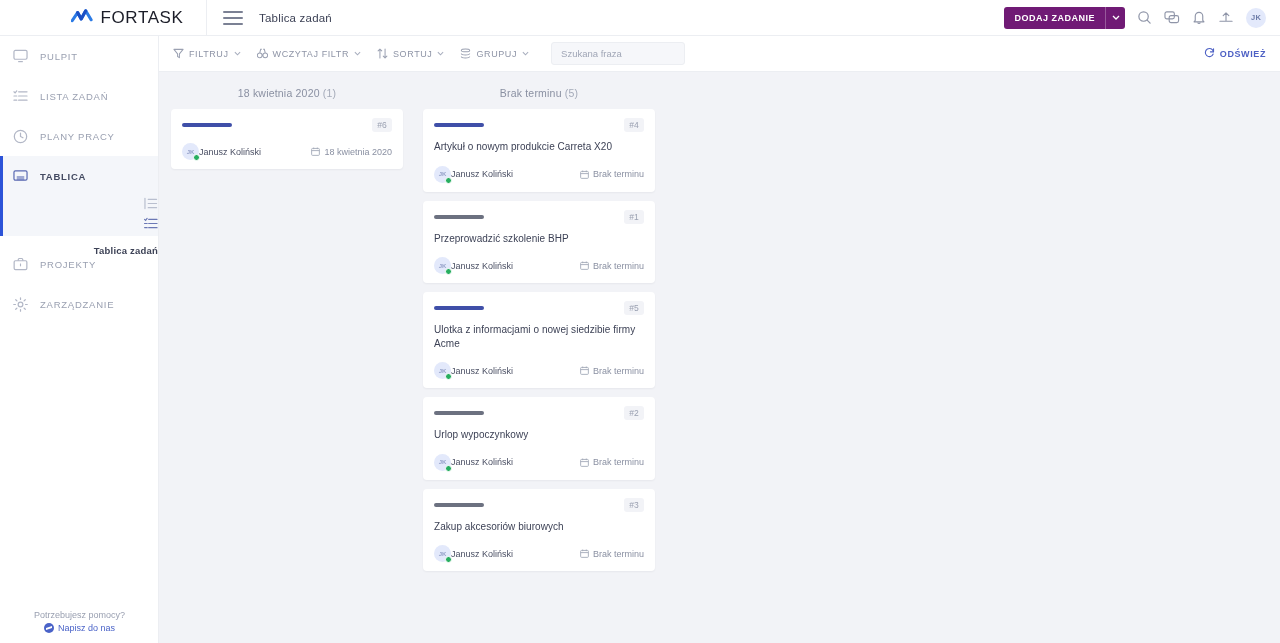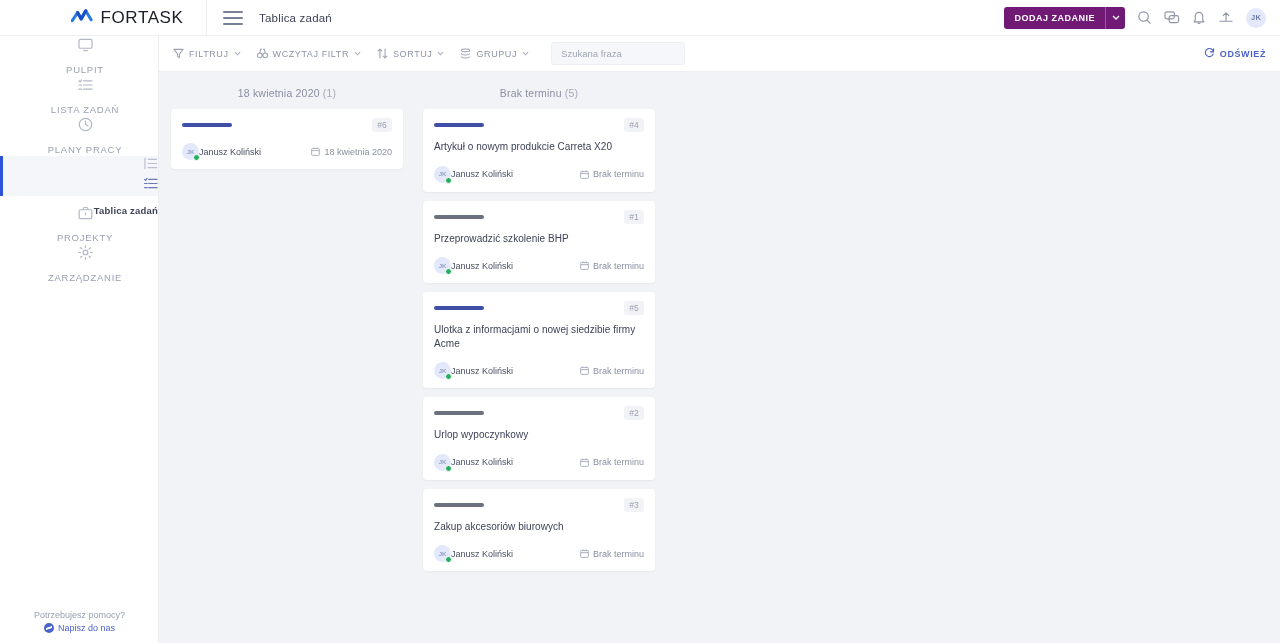--- a/index.html
+++ b/index.html
@@ -57,21 +57,21 @@
     letter-spacing: .3px;
   }
 
   
   .sidebar {
     position: absolute; top: 36px; left: 0; width: 159px; height: 607px;
     background: #ffffff; border-right: 1px solid #eceef2;
   }
   .side-item {
     display: flex; align-items: center; height: 40px; padding-left: 12px;
-    gap: 11px; cursor: pointer; position: relative; flex-direction: column;
+    gap: 11px; cursor: pointer; position: relative;
   }
   .side-item .side-icon { width: 17px; height: 17px; flex: none; color: #b2b7c6; display:flex;align-items:center;justify-content:center; }
   .side-label {
     font-size: 9.5px; letter-spacing: .75px; color: #9aa0b1; text-transform: uppercase;
   }
   .side-group-active { background: #f4f6fa; }
   .side-group-active::before {
     content: ""; position: absolute; left: 0; top: 0; bottom: 0; width: 3px;
     background: #2c53d8;
   }
@@ -263,20 +263,29 @@
   <div class="side-item">
     <span class="side-icon">
       <svg width="15" height="15" viewBox="0 0 16 16">
           <circle cx="8" cy="8" r="6.6" fill="none" stroke="currentColor" stroke-width="1.3"></circle>
           <path d="M8 4.3 V8 L10.6 9.4" fill="none" stroke="currentColor" stroke-width="1.3" stroke-linecap="round"></path>
         </svg>
     </span>
     <span class="side-label">PLANY PRACY</span>
   </div>
 
+  <div class="side-item side-group-active">
+    <span class="side-icon">
+      <svg width="15" height="14" viewBox="0 0 16 15">
+          <rect x="1" y="2" width="14" height="10" rx="1.5" fill="none" stroke="currentColor" stroke-width="1.3"></rect>
+          <rect x="4" y="7.5" width="8" height="4.5" fill="currentColor" opacity=".55"></rect>
+        </svg>
+    </span>
+    <span class="side-label">TABLICA</span>
+  </div>
 
   <div class="side-sub">
     <span class="side-icon">
       <svg width="14" height="13" viewBox="0 0 15 14">
           <path d="M1 1.5 V12.5" stroke="currentColor" stroke-width="1.3" stroke-linecap="round"></path>
           <path d="M4.5 2.5 h9 M4.5 7 h9 M4.5 11.5 h9" stroke="currentColor" stroke-width="1.3" stroke-linecap="round"></path>
         </svg>
     </span>
     <span class="side-sub-label">Tablica podzadań</span>
   </div>

